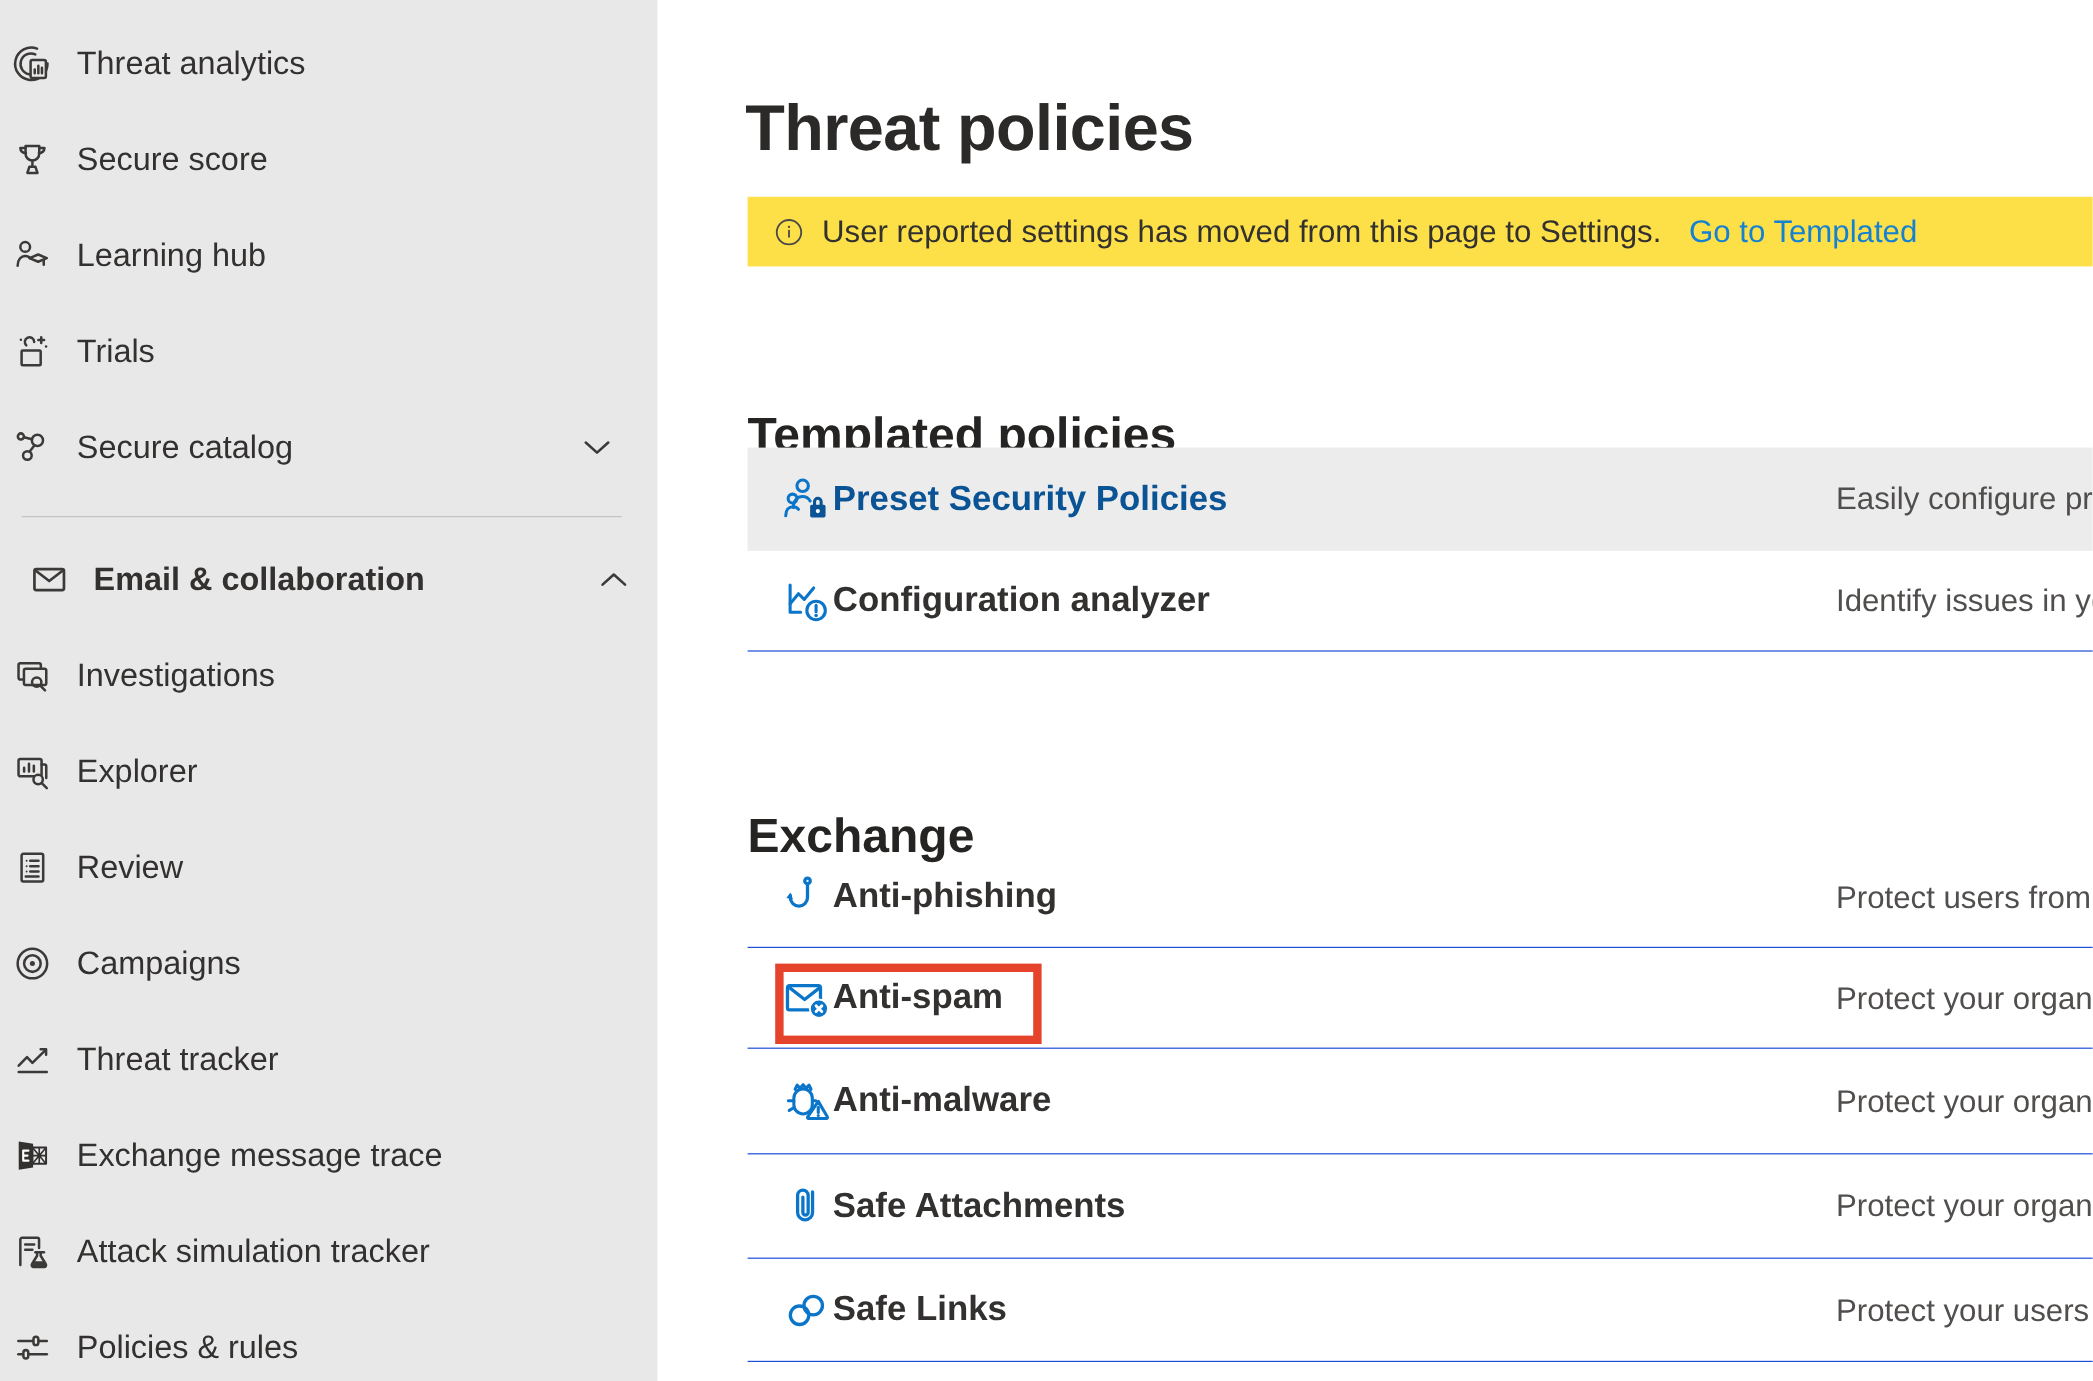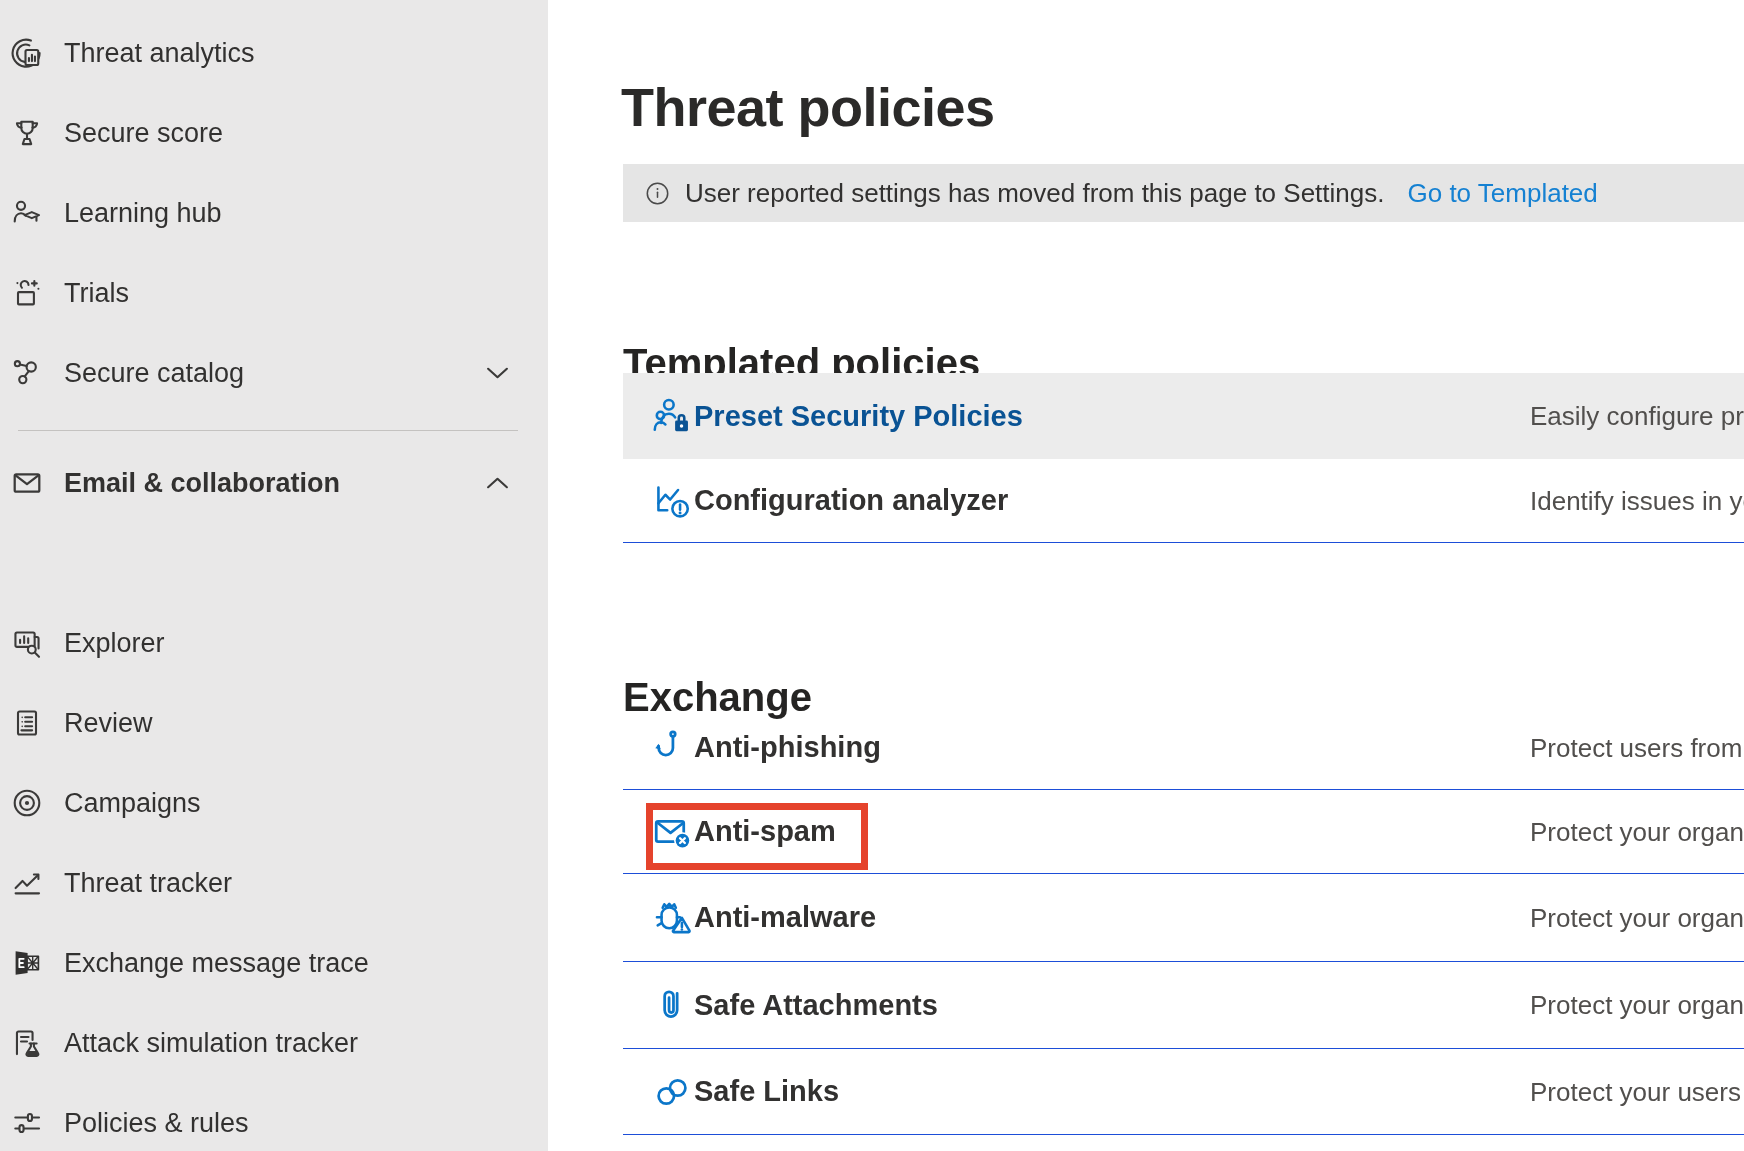--- a/index.html
+++ b/index.html
@@ -12,32 +12,32 @@
   
   .sidebar{position:absolute;left:0;top:0;width:548px;height:1151px;background:#e9e8e8;}
   .sb-item{
     position:absolute;left:0;width:548px;height:80px;
     display:flex;align-items:center;gap:18px;
     padding-left:8px;box-sizing:border-box;
     font-size:27px;color:#323130;cursor:pointer;
   }
   .sb-item .ic{width:38px;height:38px;flex:0 0 38px;display:flex;align-items:center;justify-content:center;}
   .sb-item svg{display:block;}
-  .sb-bold{font-weight:700;}
+  .sb-bold{font-weight:700;margin-left:14px;}
   .sb-divider{position:absolute;left:18px;width:500px;height:1px;background:#c4c2c0;top:430px;}
   .sb-chevron{position:absolute;right:38px;top:50%;transform:translateY(-50%);}
   
   .main{position:absolute;left:548px;top:0;width:1196px;height:1151px;background:#ffffff;}
   .page-title{
     position:absolute;left:73px;top:40px;
     font-size:54px;font-weight:700;color:#2b2a29;letter-spacing:-.5px;
   }
   .banner{
     position:absolute;left:75px;top:164px;width:1121px;height:58px;
-    background:#e5e5e5;display:flex;align-items:center;
+    background:#fde047;display:flex;align-items:center;
     padding-left:22px;box-sizing:border-box;gap:15px;
     font-size:26px;color:#323130;white-space:nowrap;overflow:hidden;
   }
   .banner a{color:#1581d2;text-decoration:none;margin-left:8px;cursor:pointer;}
   .section-heading{
     position:absolute;left:75px;
     font-size:40px;font-weight:700;color:#252423;
   }
   .policy-row{
     position:absolute;left:75px;width:1121px;
@@ -140,20 +140,31 @@
       </svg>
     </span>
     <span>Email &amp; collaboration</span>
     <span class="sb-chevron">
       <svg width="25" height="15" viewBox="0 0 26 16" fill="none" stroke="#3b3a39" stroke-width="2.3" stroke-linecap="round" stroke-linejoin="round">
         <path d="M3 12.5 l10 -9 10 9"></path>
       </svg>
     </span>
   </div>
 
+  <div class="sb-item" style="top:523px">
+    <span class="ic">
+      <svg width="36" height="36" viewBox="0 0 24 24" fill="none" stroke="#3b3a39" stroke-width="1.4" stroke-linecap="round" stroke-linejoin="round">
+        <rect x="4.3" y="5.2" width="12.4" height="9" rx="1"></rect>
+        <rect x="7.3" y="8.2" width="12.4" height="9" rx="1" fill="#e9e8e8"></rect>
+        <circle cx="14.4" cy="15.6" r="2.6"></circle>
+        <path d="M16.4 17.6 L19 20.2"></path>
+      </svg>
+    </span>
+    <span>Investigations</span>
+  </div>
 
   <div class="sb-item" style="top:603px">
     <span class="ic">
       <svg width="36" height="36" viewBox="0 0 24 24" fill="none" stroke="#3b3a39" stroke-width="1.4" stroke-linecap="round" stroke-linejoin="round">
         <rect x="4.3" y="5" width="12.8" height="9.6" rx="1"></rect>
         <path d="M7.4 12 v-2.2 M10.1 12 V7.6 M12.8 12 v-3.2"></path>
         <path d="M17.1 8 h1.6 a1 1 0 0 1 1 1 v6.6"></path>
         <circle cx="15.2" cy="16.4" r="2.6" fill="#e9e8e8"></circle>
         <path d="M17.2 18.4 L20 21.2"></path>
       </svg>

